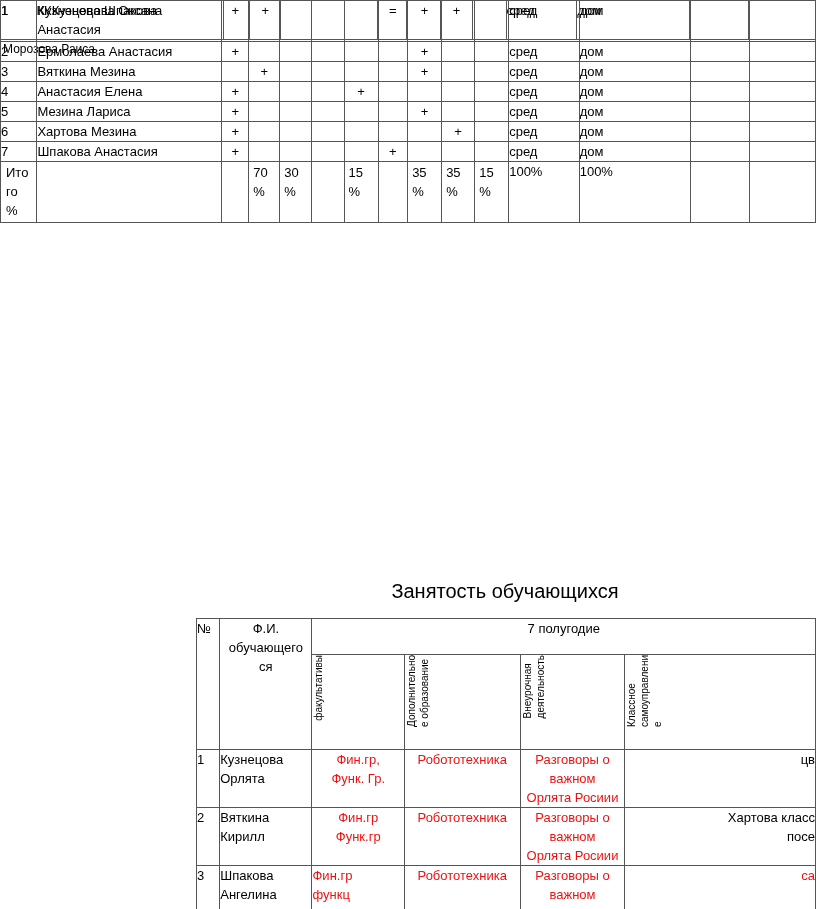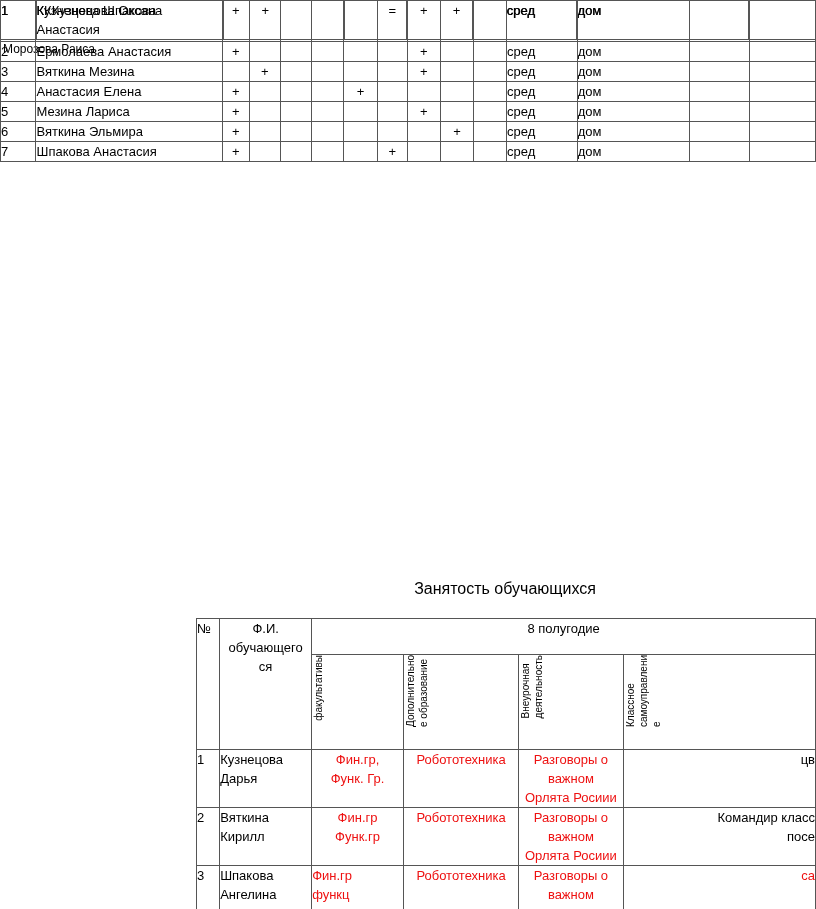--- a/index.html
+++ b/index.html
@@ -20,21 +20,21 @@
   .sred-cell,.dom-cell{padding:1px 0 0 6px;}
   .row-tall td{height:40px;}
   .row-std td{height:19px;}
   .row-tot td{height:59px;line-height:20px;}
   .row-tot .tot-label{padding:1px 0 0 5px;}
   .row-tot .mark-cell{text-align:left;padding:1px 0 0 4px;}
   .para{position:absolute;left:3px;top:42px;font-size:12px;}
   .klass{position:absolute;left:327px;top:61px;width:400px;text-align:center;
          font-weight:bold;font-size:14px;}
   
-  .title{position:absolute;left:305px;top:580px;width:400px;text-align:center;font-size:16px;}
+  .title{position:absolute;left:305px;top:580px;width:400px;text-align:center;font-size:20px;}
   .t3{left:196px;top:618px;}
   .num3{font-size:12px;padding:4px 0 0 3px;}
   .fi-cell{text-align:center;vertical-align:bottom;padding:0 0 10px 0;line-height:16px;}
   .sem-cell{text-align:center;vertical-align:bottom;font-size:12px;padding-bottom:3px;}
   .vert-cell{vertical-align:bottom;padding:0 0 4px 4px;}
   .vert{writing-mode:vertical-rl;transform:rotate(180deg);font-size:10px;
         line-height:13px;white-space:pre-line;max-height:86px;}
   .c-name{padding:2px 0 0 6px;line-height:17px;}
   .red-c{color:var(--red,#f00);text-align:center;padding-top:2px;line-height:17px;}
   .facult-left{text-align:left;padding-left:4px;}
@@ -187,21 +187,21 @@
       <td class="mark-cell">+</td>
       <td class="mark-cell"></td>
       <td class="mark-cell"></td>
       <td class="sred-cell">сред</td>
       <td class="dom-cell">дом</td>
       <td></td>
       <td></td>
     </tr>
     <tr class="row-std">
       <td class="num-cell">6</td>
-      <td class="name-cell">Вяткина Эльмира</td>
+      <td class="name-cell">Хартова Мезина</td>
       <td class="mark-cell">+</td>
       <td class="mark-cell"></td>
       <td class="mark-cell"></td>
       <td class="mark-cell"></td>
       <td class="mark-cell"></td>
       <td class="mark-cell"></td>
       <td class="mark-cell"></td>
       <td class="mark-cell">+</td>
       <td class="mark-cell"></td>
       <td class="sred-cell">сред</td>
@@ -216,20 +216,45 @@
       <td class="mark-cell"></td>
       <td class="mark-cell"></td>
       <td class="mark-cell"></td>
       <td class="mark-cell"></td>
       <td class="mark-cell">+</td>
       <td class="mark-cell"></td>
       <td class="mark-cell"></td>
       <td class="mark-cell"></td>
       <td class="sred-cell">сред</td>
       <td class="dom-cell">дом</td>
+      <td></td>
+      <td></td>
+    </tr>
+    <tr class="row-tot">
+      <td class="tot-label">Ито
+го
+%</td>
+      <td></td>
+      <td class="mark-cell"></td>
+      <td class="mark-cell">70
+%</td>
+      <td class="mark-cell">30
+%</td>
+      <td class="mark-cell"></td>
+      <td class="mark-cell">15
+%</td>
+      <td class="mark-cell"></td>
+      <td class="mark-cell">35
+%</td>
+      <td class="mark-cell">35
+%</td>
+      <td class="mark-cell">15
+%</td>
+      <td class="sred-cell">100%</td>
+      <td class="dom-cell">100%</td>
       <td></td>
       <td></td>
     </tr>
   </tbody>
     </table>
 
   <div class="title">Занятость обучающихся</div>
 
   <table class="grid t3">
     <colgroup>
@@ -239,55 +264,55 @@
         <col style="width:130px">
         <col style="width:128px">
         <col style="width:270px">
       </colgroup>
     <tbody>
         <tr>
       <td class="num3" rowspan="2" style="height:130px;">№</td>
       <td class="fi-cell" rowspan="2">Ф.И.
 обучающего
 ся</td>
-      <td class="sem-cell" colspan="4" style="height:34px;">8 полугодие</td>
+      <td class="sem-cell" colspan="4" style="height:34px;">7 полугодие</td>
     </tr>
     <tr>
       <td class="vert-cell" style="height:92px;"><div class="vert">факультативы</div></td>
       <td class="vert-cell"><div class="vert">Дополнительно
 е образование</div></td>
       <td class="vert-cell"><div class="vert">Внеурочная
 деятельность</div></td>
       <td class="vert-cell"><div class="vert">Классное
 самоуправлени
 е</div></td>
     </tr>
     <tr style="height:51px;">
       <td class="num3">1</td>
       <td class="c-name">Кузнецова
-Дарья</td>
+Орлята</td>
       <td class="red-c">Фин.гр,
 Функ. Гр.</td>
       <td class="red-c">Робототехника</td>
       <td class="red-c">Разговоры о
 важном
 Орлята Росиии</td>
       <td class="klass-c">цв</td>
     </tr>
     <tr style="height:52px;">
       <td class="num3">2</td>
       <td class="c-name">Вяткина
 Кирилл</td>
       <td class="red-c">Фин.гр
 Функ.гр</td>
       <td class="red-c">Робототехника</td>
       <td class="red-c">Разговоры о
 важном
 Орлята Росиии</td>
-      <td class="klass-c">Командир класс
+      <td class="klass-c">Хартова класс
 посе</td>
     </tr>
     <tr style="height:52px;">
       <td class="num3">3</td>
       <td class="c-name">Шпакова
 Ангелина</td>
       <td class="red-c facult-left">Фин.гр
 функц</td>
       <td class="red-c">Робототехника</td>
       <td class="red-c">Разговоры о

